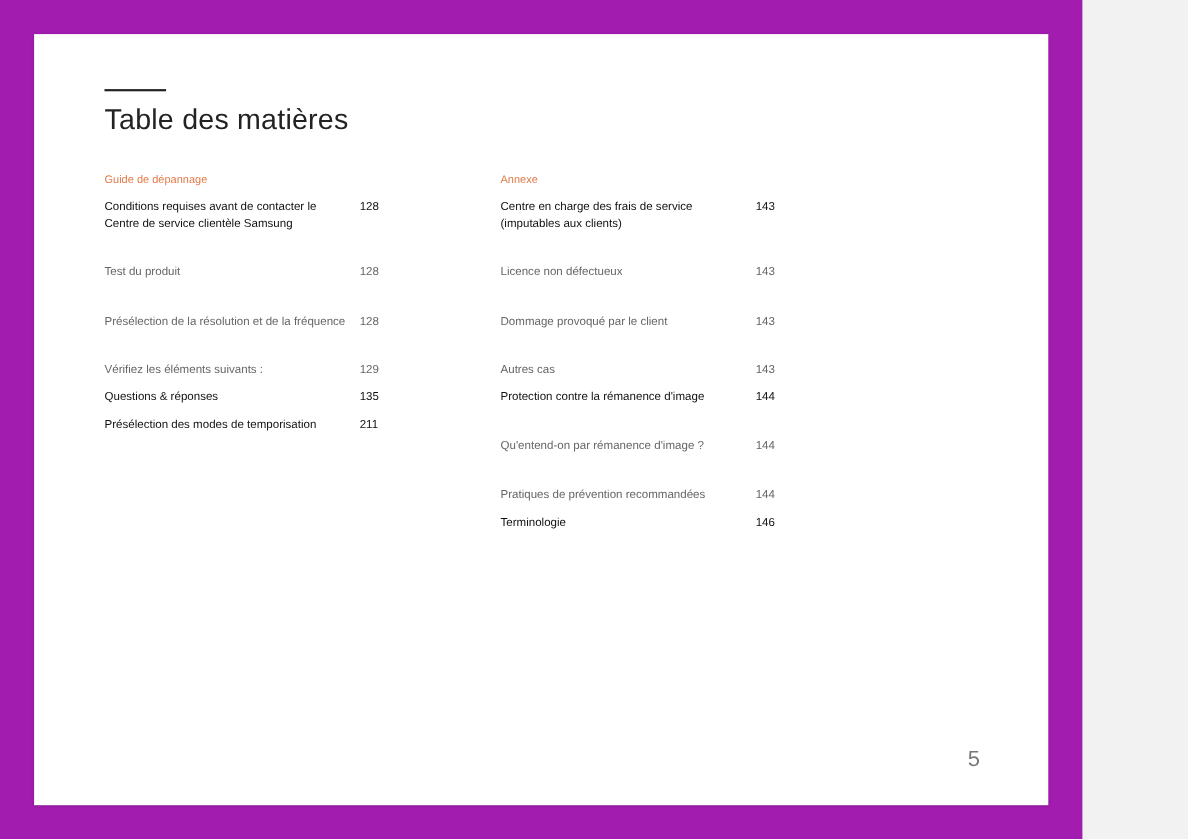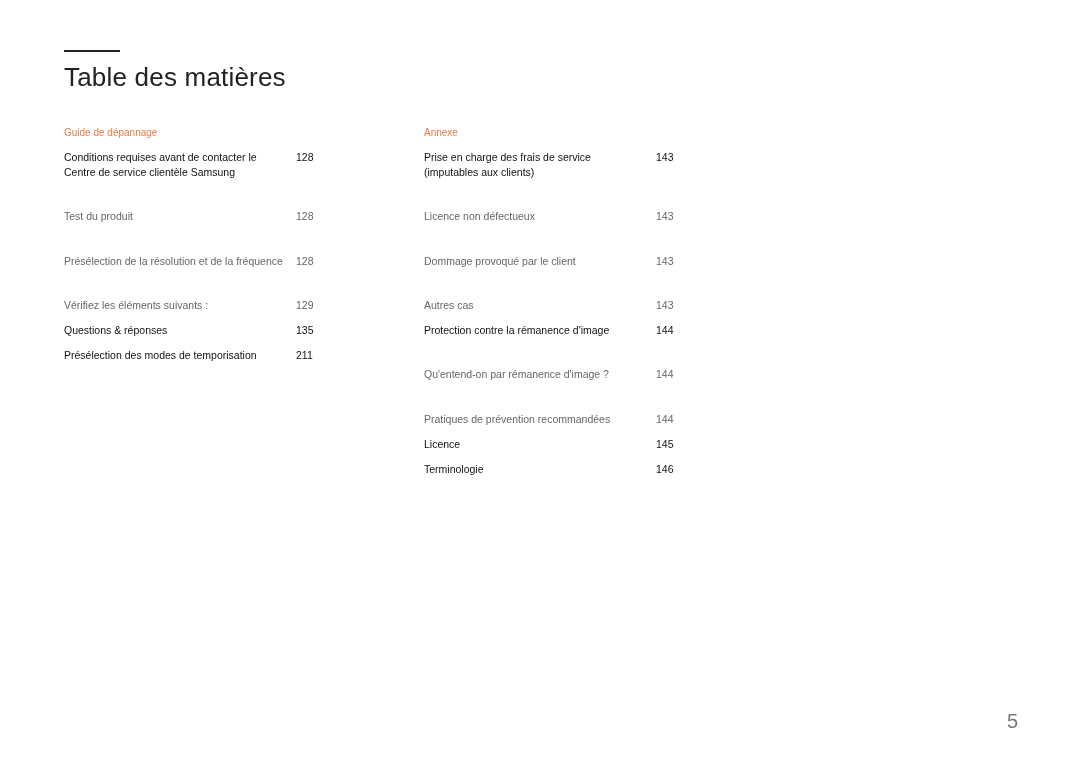--- a/index.html
+++ b/index.html
@@ -2,24 +2,24 @@
 <html><head>
 <meta charset="utf-8">
 <style>
   html, body {
     margin: 0;
     padding: 0;
     background: #f2f2f2;
     font-family: Arial, Helvetica, sans-serif;
   }
   .page-frame {
-    width: 1080px;
+    width: 984px;
     height: 763px;
     box-sizing: border-box;
-    padding: 0;
+    padding: 31px;
     background: #a21caf;
   }
   .page {
     width: 100%;
     height: 100%;
     background: #ffffff;
     box-shadow: 0 1px 3px rgba(0,0,0,0.15);
     box-sizing: border-box;
     padding: 50px 60px 30px 64px;
     position: relative;
@@ -136,21 +136,21 @@
         </div>
 
       </div>
 
       <div class="col">
 
         <h2 class="section">Annexe</h2>
 
         <div class="group">
           <div class="entry head">
-            <span class="label">Prise en charge des frais de service (imputables aux clients)</span>
+            <span class="label">Centre en charge des frais de service (imputables aux clients)</span>
             <span class="pg">143</span>
           </div>
           <div class="entry sub">
             <span class="label">Licence non défectueux</span>
             <span class="pg">143</span>
           </div>
           <div class="entry sub">
             <span class="label">Dommage provoqué par le client</span>
             <span class="pg">143</span>
           </div>
@@ -168,26 +168,20 @@
           <div class="entry sub">
             <span class="label">Qu'entend-on par rémanence d'image ?</span>
             <span class="pg">144</span>
           </div>
           <div class="entry sub">
             <span class="label">Pratiques de prévention recommandées</span>
             <span class="pg">144</span>
           </div>
         </div>
 
-        <div class="group">
-          <div class="entry head">
-            <span class="label">Licence</span>
-            <span class="pg">145</span>
-          </div>
-        </div>
 
         <div class="group">
           <div class="entry head">
             <span class="label">Terminologie</span>
             <span class="pg">146</span>
           </div>
         </div>
 
       </div>
 

